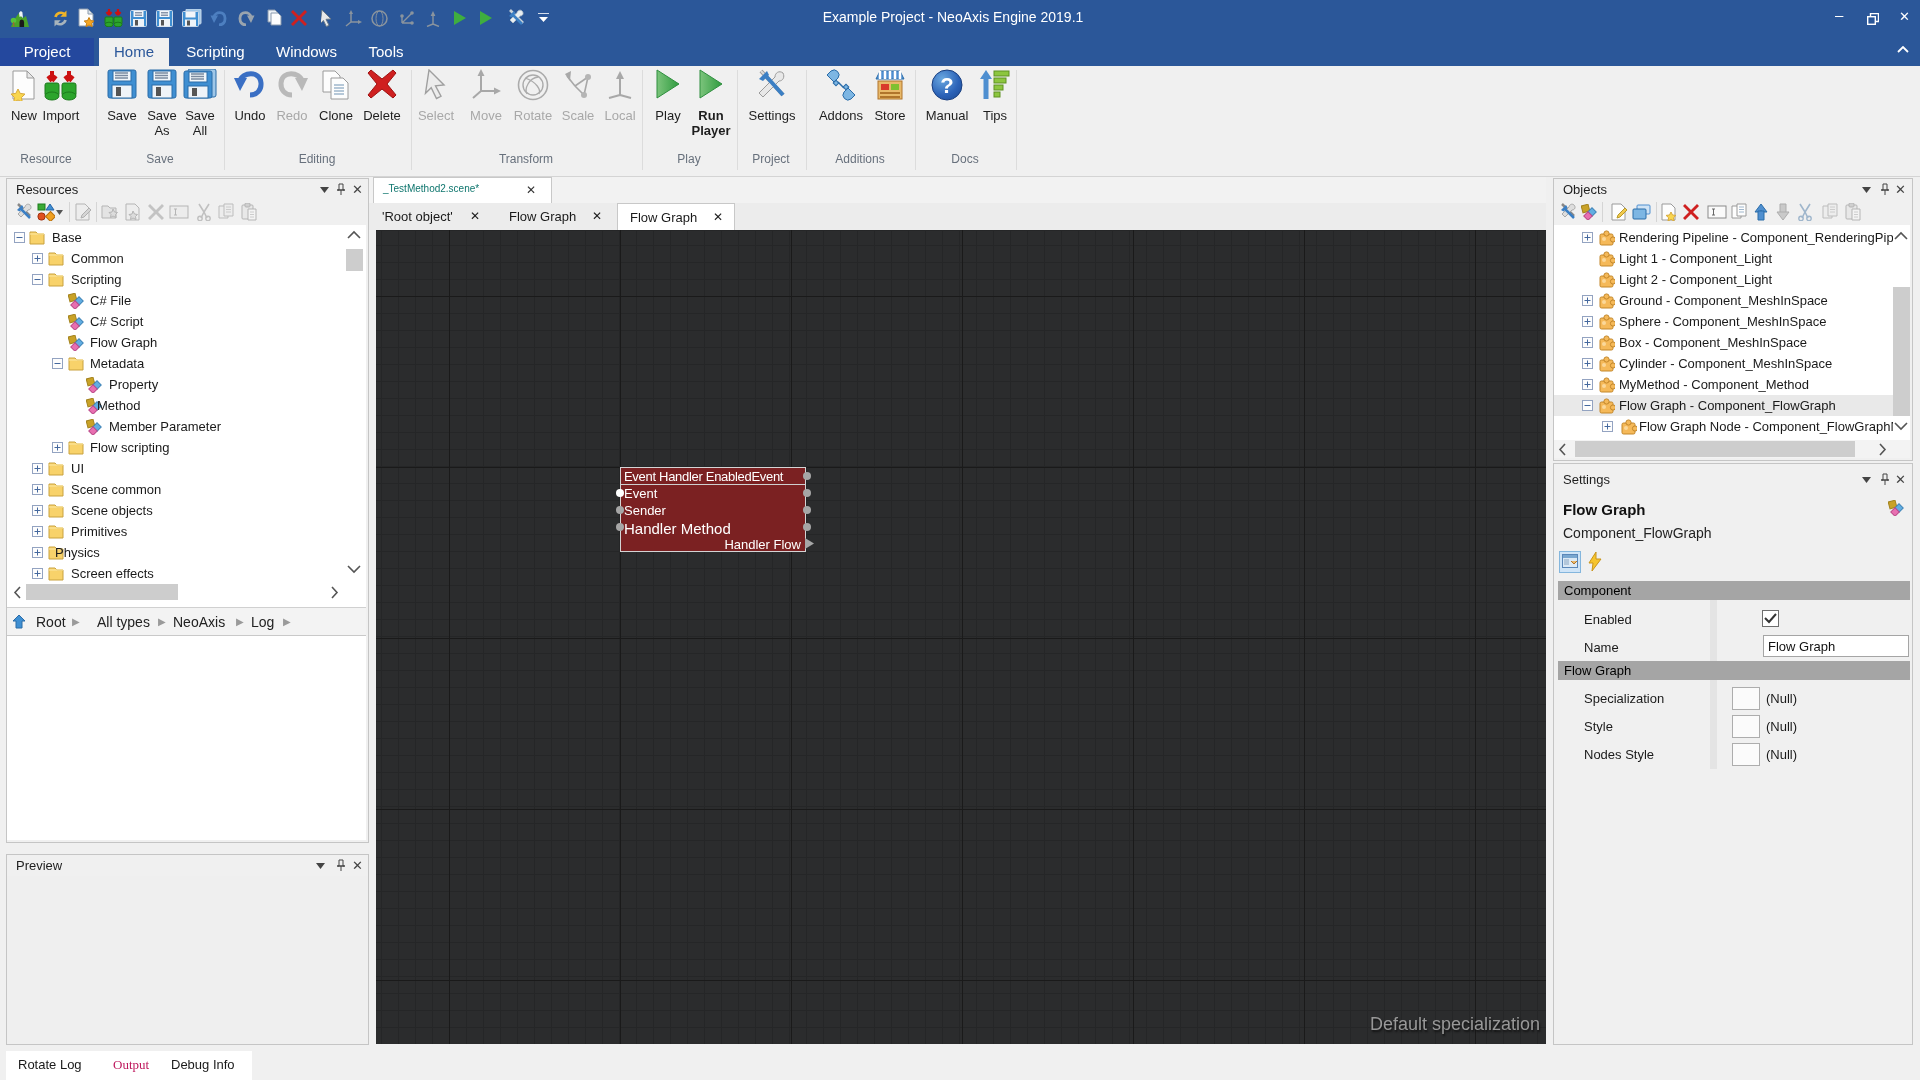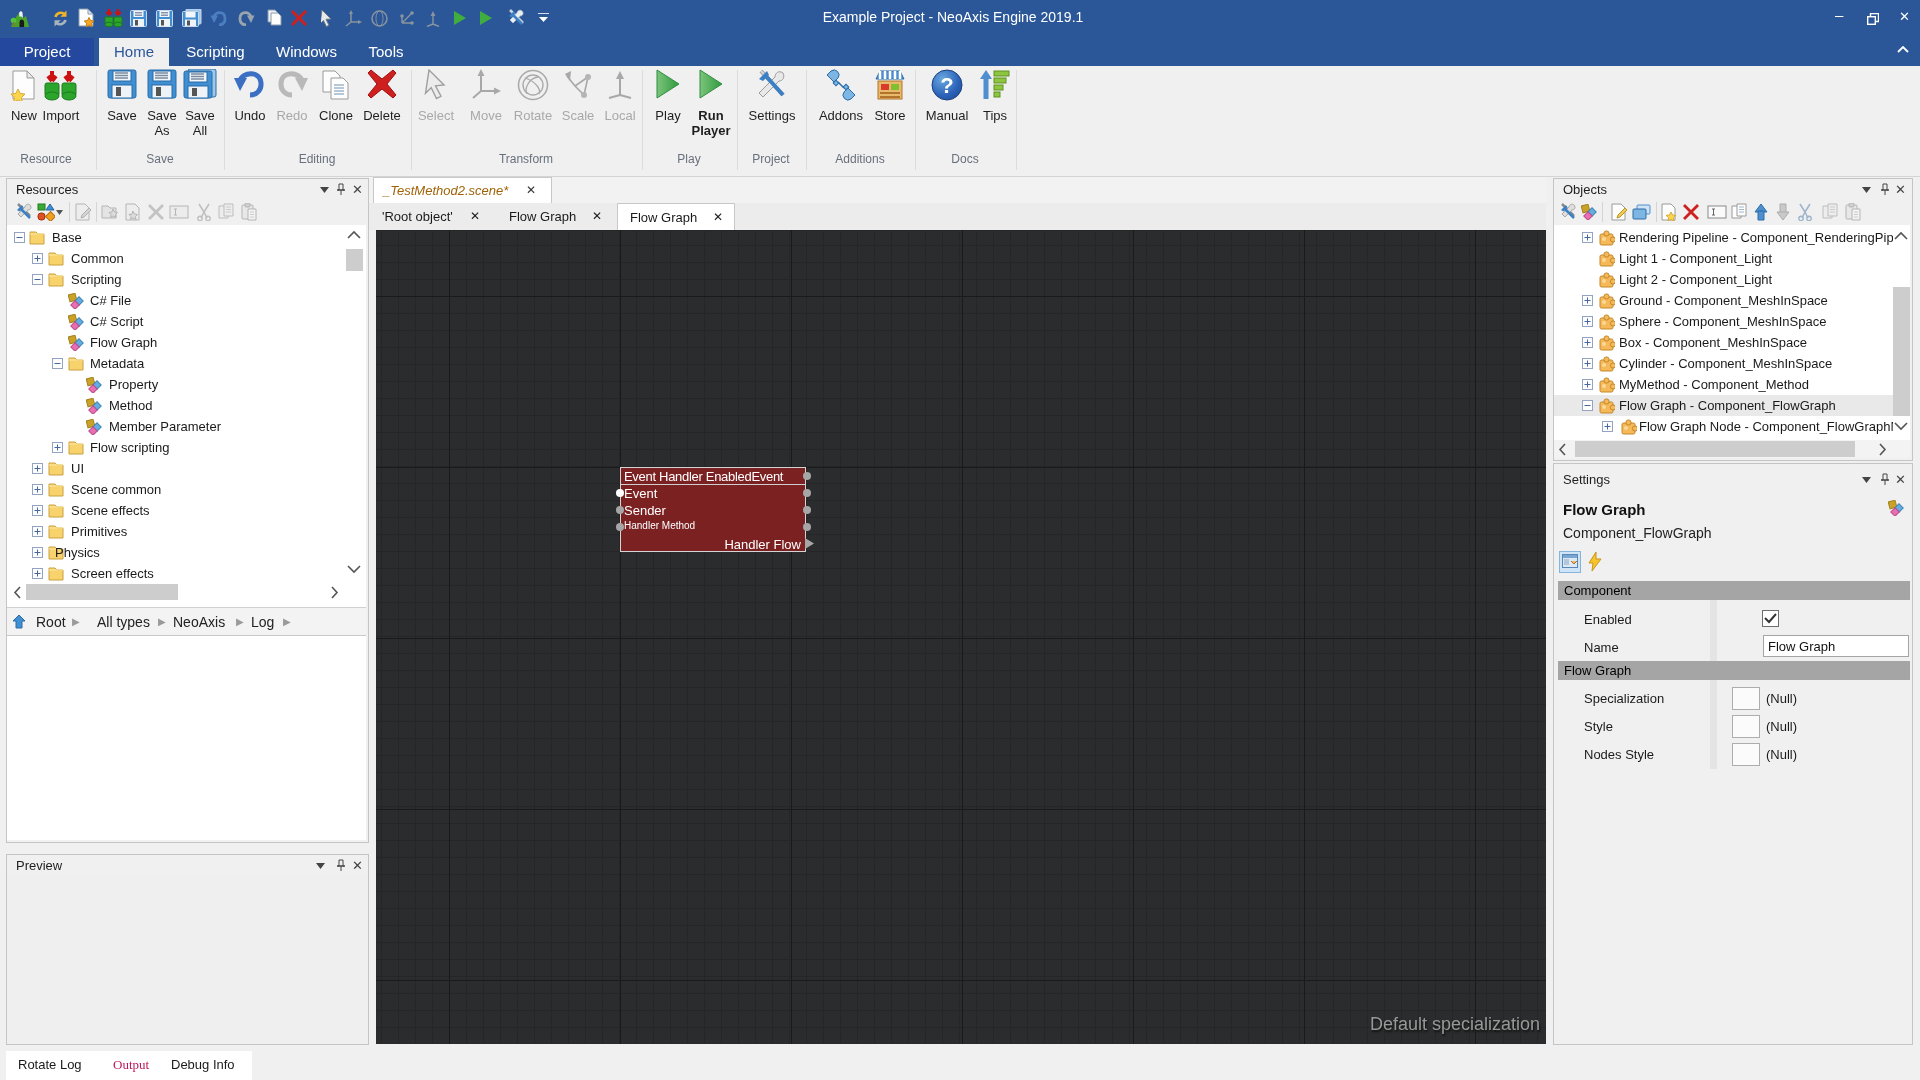--- a/index.html
+++ b/index.html
@@ -440,21 +440,21 @@
  <div class="rglab" style="left:317px;">Editing</div>
  <div class="rglab" style="left:526px;">Transform</div>
  <div class="rglab" style="left:689px;">Play</div>
  <div class="rglab" style="left:771px;">Project</div>
  <div class="rglab" style="left:860px;">Additions</div>
  <div class="rglab" style="left:965px;">Docs</div>
 </div>
 
 <div class="abs" style="left:369px;top:177px;width:1177px;height:53px;background:#f2f2f2;"></div>
 <div class="tab1" style="left:373px;top:177px;width:177px;height:26px;">
-  <span class="abs" style="left:9px;top:5px;font-size:13px;color:#a16207;font-style:italic;">_TestMethod2.scene*</span>
+  <span class="abs" style="left:9px;top:5px;font-size:10px;color:#0f766e;">_TestMethod2.scene*</span>
   <span class="abs" style="left:152px;top:5px;font-size:12px;color:#333;">✕</span>
 </div>
 <div class="abs" style="left:369px;top:203px;width:1177px;height:27px;background:#ececec;"></div>
 <div class="abs" style="left:373px;top:203px;width:122px;height:27px;font-size:13px;color:#1a1a1a;">
   <span class="abs" style="left:9px;top:6px;">'Root object'</span>
     <span class="abs" style="left:97px;top:6px;font-size:12px;">✕</span>
   </div>
 <div class="abs" style="left:495px;top:203px;width:122px;height:27px;font-size:13px;color:#1a1a1a;">
   <span class="abs" style="left:14px;top:6px;">Flow Graph</span>
     <span class="abs" style="left:97px;top:6px;font-size:12px;">✕</span>
@@ -482,21 +482,21 @@
  <div class="abs" style="left:0;top:579px;width:1170px;height:1px;background:#1a1a1a;"></div>
  <div class="abs" style="left:0;top:750px;width:1170px;height:1px;background:#1a1a1a;"></div>
  <div class="abs" style="right:6px;bottom:9px;font-size:18px;color:#989898;text-shadow:1px 2px 2px #111;">Default specialization</div>
 </div>
 
 <div class="abs" style="left:620px;top:467px;width:186px;height:85px;background:#7b2122;border:1px solid #d4d4d4;box-sizing:border-box;">
   <div class="abs" style="left:0;top:16px;width:184px;height:1px;background:#cfcfcf;"></div>
   <div class="abs" style="left:3px;top:1px;font-size:13px;color:#fff;white-space:nowrap;letter-spacing:-0.3px;">Event Handler EnabledEvent</div>
   <div class="abs" style="left:3px;top:18px;font-size:13px;color:#fff;">Event</div>
   <div class="abs" style="left:3px;top:35px;font-size:13px;color:#fff;">Sender</div>
-  <div class="abs" style="left:3px;top:52px;font-size:10px;color:#fff;">Handler Method</div>
+  <div class="abs" style="left:3px;top:52px;font-size:15px;color:#fff;">Handler Method</div>
   <div class="abs" style="right:4px;top:69px;font-size:13px;color:#fff;">Handler Flow</div>
 </div>
 <div class="pin" style="left:616px;top:489px;background:#fff;"></div>
 <div class="pin" style="left:616px;top:506px;"></div>
 <div class="pin" style="left:616px;top:523px;"></div>
 <div class="pin" style="left:803px;top:472px;"></div>
 <div class="pin" style="left:803px;top:489px;"></div>
 <div class="pin" style="left:803px;top:506px;"></div>
 <div class="pin" style="left:803px;top:523px;"></div>
 <svg class="abs" style="left:805px;top:538px;" width="9" height="11">
@@ -627,21 +627,21 @@
   <div class="tree-row" style="left:0;top:149px;">
         <svg class="abs" style="left:79px;top:3px" width="16" height="16">
           <use href="#sdia"></use>
         </svg>
         <span class="abs" style="left:102px;top:3px;">Property</span>
       </div>
   <div class="tree-row" style="left:0;top:170px;">
         <svg class="abs" style="left:79px;top:3px" width="16" height="16">
           <use href="#sdia"></use>
         </svg>
-        <span class="abs" style="left:102px;top:3px;">Method</span>
+        <span class="abs" style="left:90px;top:3px;">Method</span>
       </div>
   <div class="tree-row" style="left:0;top:191px;">
         <svg class="abs" style="left:79px;top:3px" width="16" height="16">
           <use href="#sdia"></use>
         </svg>
         <span class="abs" style="left:102px;top:3px;">Member Parameter</span>
       </div>
   <div class="tree-row" style="left:0;top:212px;">
         <svg class="abs" style="left:45px;top:5px" width="11" height="11">
           <use href="#eplus"></use>
@@ -669,21 +669,21 @@
         </svg>
         <span class="abs" style="left:64px;top:3px;">Scene common</span>
       </div>
   <div class="tree-row" style="left:0;top:275px;">
         <svg class="abs" style="left:25px;top:5px" width="11" height="11">
           <use href="#eplus"></use>
         </svg>
         <svg class="abs" style="left:41px;top:3px" width="16" height="15">
           <use href="#sfolder"></use>
         </svg>
-        <span class="abs" style="left:64px;top:3px;">Scene effects</span>
+        <span class="abs" style="left:64px;top:3px;">Scene objects</span>
       </div>
   <div class="tree-row" style="left:0;top:296px;">
         <svg class="abs" style="left:25px;top:5px" width="11" height="11">
           <use href="#eplus"></use>
         </svg>
         <svg class="abs" style="left:41px;top:3px" width="16" height="15">
           <use href="#sfolder"></use>
         </svg>
         <span class="abs" style="left:64px;top:3px;">Primitives</span>
       </div>

